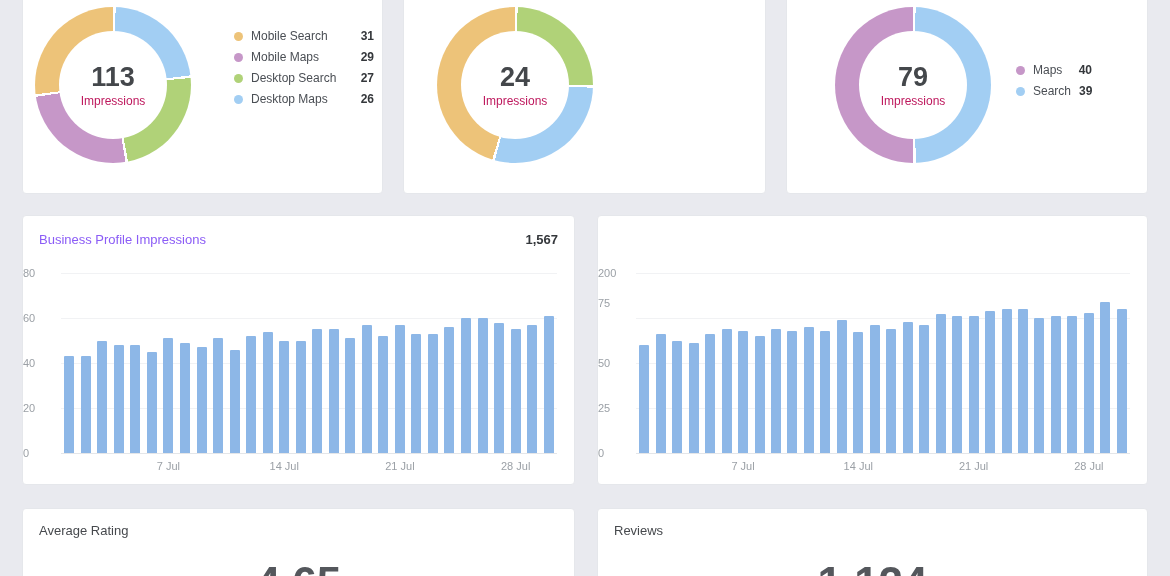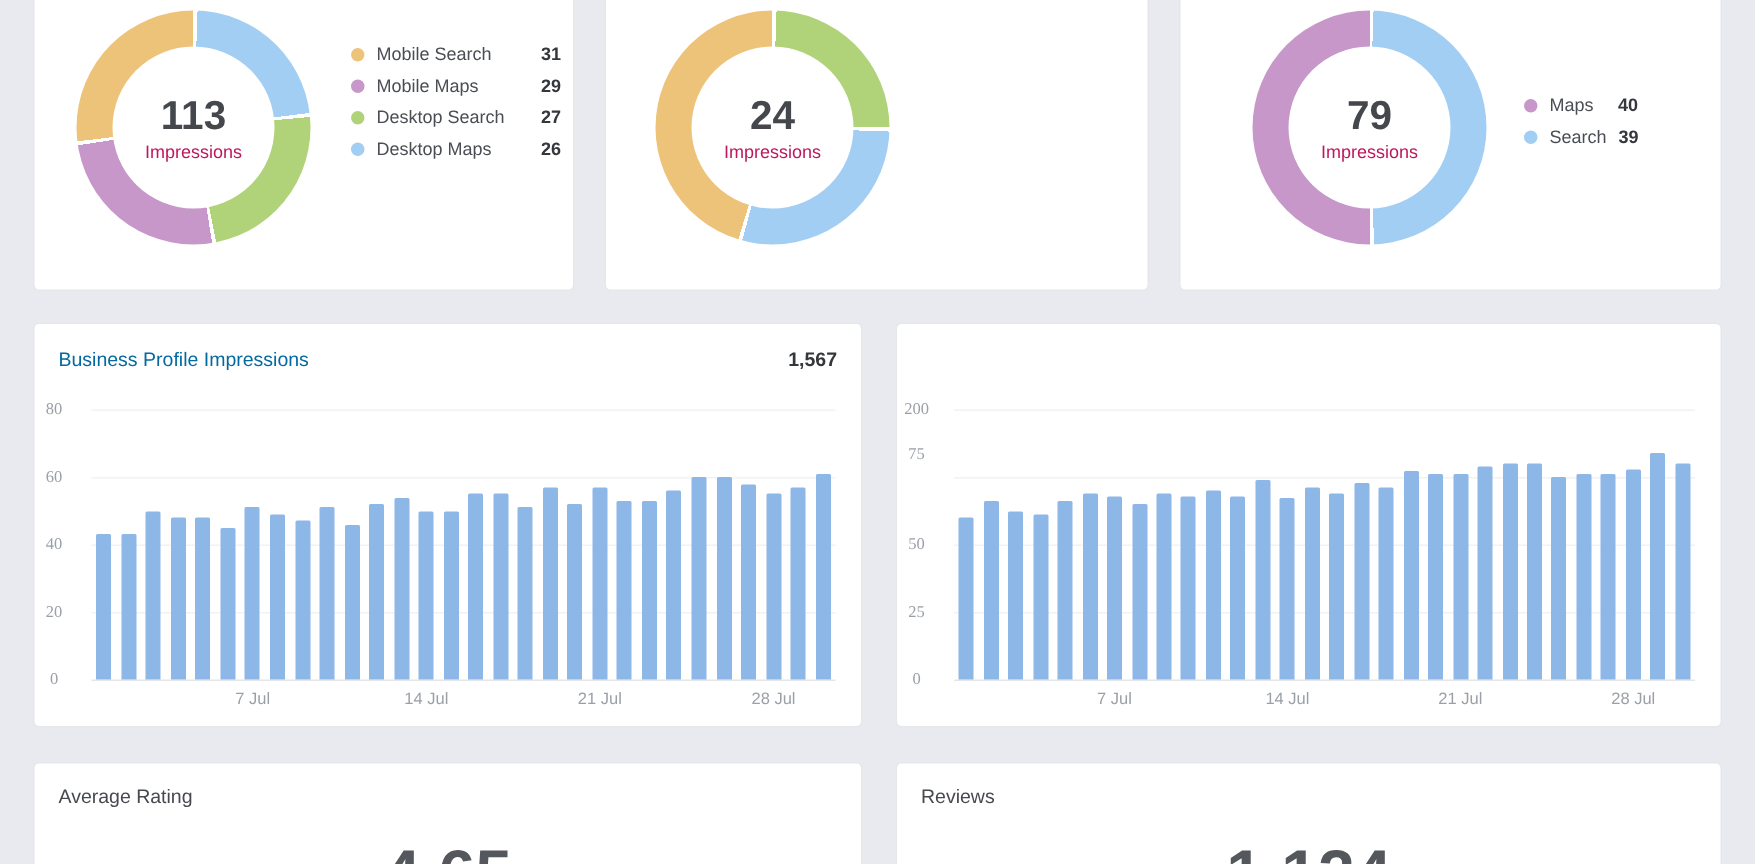--- a/index.html
+++ b/index.html
@@ -10,50 +10,50 @@
     font-family:"Liberation Sans","DejaVu Sans",sans-serif;
   }
   .card{
     position:absolute;background:#fff;border:1px solid #e5e7eb;border-radius:4px;
   }
   
   .c1{left:22px;top:-36px;width:361px;height:230px;}
   .c2{left:403px;top:-36px;width:363px;height:230px;}
   .c3{left:786px;top:-36px;width:362px;height:230px;}
   .donut{position:absolute;width:156px;height:156px;top:42px;}
-  .c1 .donut{left:28px;} .c2 .donut{left:33px;} .c3 .donut{left:48px;}
+  .c1 .donut{left:12px;} .c2 .donut{left:33px;} .c3 .donut{left:48px;}
   .ring{position:absolute;inset:0;border-radius:50%;}
   .hole{position:absolute;inset:24px;background:#fff;border-radius:50%;
         display:flex;flex-direction:column;align-items:center;justify-content:center;}
   .num{font-size:27px;font-weight:bold;color:#44474b;}
   .cap{font-size:12px;color:#be185d;margin-top:1px;}
   .legend{position:absolute;}
   .c1 .legend{left:211px;top:65px;width:140px;}
   .c2 .legend{left:232px;top:88px;width:75px;}
   .c3 .legend{left:229px;top:99px;width:76px;}
   .lrow{display:flex;align-items:center;margin-bottom:9px;font-size:12px;line-height:12px;}
   .dot{width:9px;height:9px;border-radius:50%;margin-right:8px;flex:none;}
   .llab{color:#4a4e54;white-space:nowrap;}
   .lval{margin-left:auto;font-weight:bold;color:#34373b;padding-left:8px;}
   
   .b1{left:22px;top:215px;width:553px;height:270px;}
   .b2{left:597px;top:215px;width:551px;height:270px;}
   .card-head{display:flex;justify-content:space-between;align-items:flex-start;
              padding:16px 16px 0 16px;}
-  .title{font-size:13px;color:#0369a1;}
+  .title{font-size:13px;color:#8b5cf6;}
   .total{font-size:13px;font-weight:bold;color:#34373b;}
   .plot{position:absolute;left:0;right:0;top:57px;height:180px;}
   .grid{position:absolute;left:38px;right:17px;top:0;height:180px;}
   .gline{position:absolute;left:0;right:0;height:1px;background:#f1f2f4;}
   .gline.zero{background:#e4e6e9;}
   .bars{position:absolute;left:38px;right:17px;bottom:0;height:180px;
         display:flex;align-items:flex-end;}
   .slot{flex:1;display:flex;justify-content:center;align-items:flex-end;height:100%;}
   .bar{width:10px;border-radius:1px 1px 0 0;}
-  .ytick{position:absolute;left:0;width:26px;text-align:center;font-size:11px;color:#9ba0a6;font-family:Liberation Serif, serif;}
+  .ytick{position:absolute;left:0;width:26px;text-align:left;font-size:11px;color:#9ba0a6;}
   .xtick{position:absolute;top:187px;transform:translateX(-50%);
          font-size:11px;color:#9ba0a6;white-space:nowrap;}
   
   .s1{left:22px;top:508px;width:553px;height:200px;}
   .s2{left:597px;top:508px;width:551px;height:200px;}
   .stat-title{position:absolute;left:16px;top:14px;font-size:13px;color:#46494d;}
   .big{position:absolute;top:49px;left:0;right:0;text-align:center;
        font-size:44px;font-weight:bold;color:#54575c;}
 </style>
 </head>

